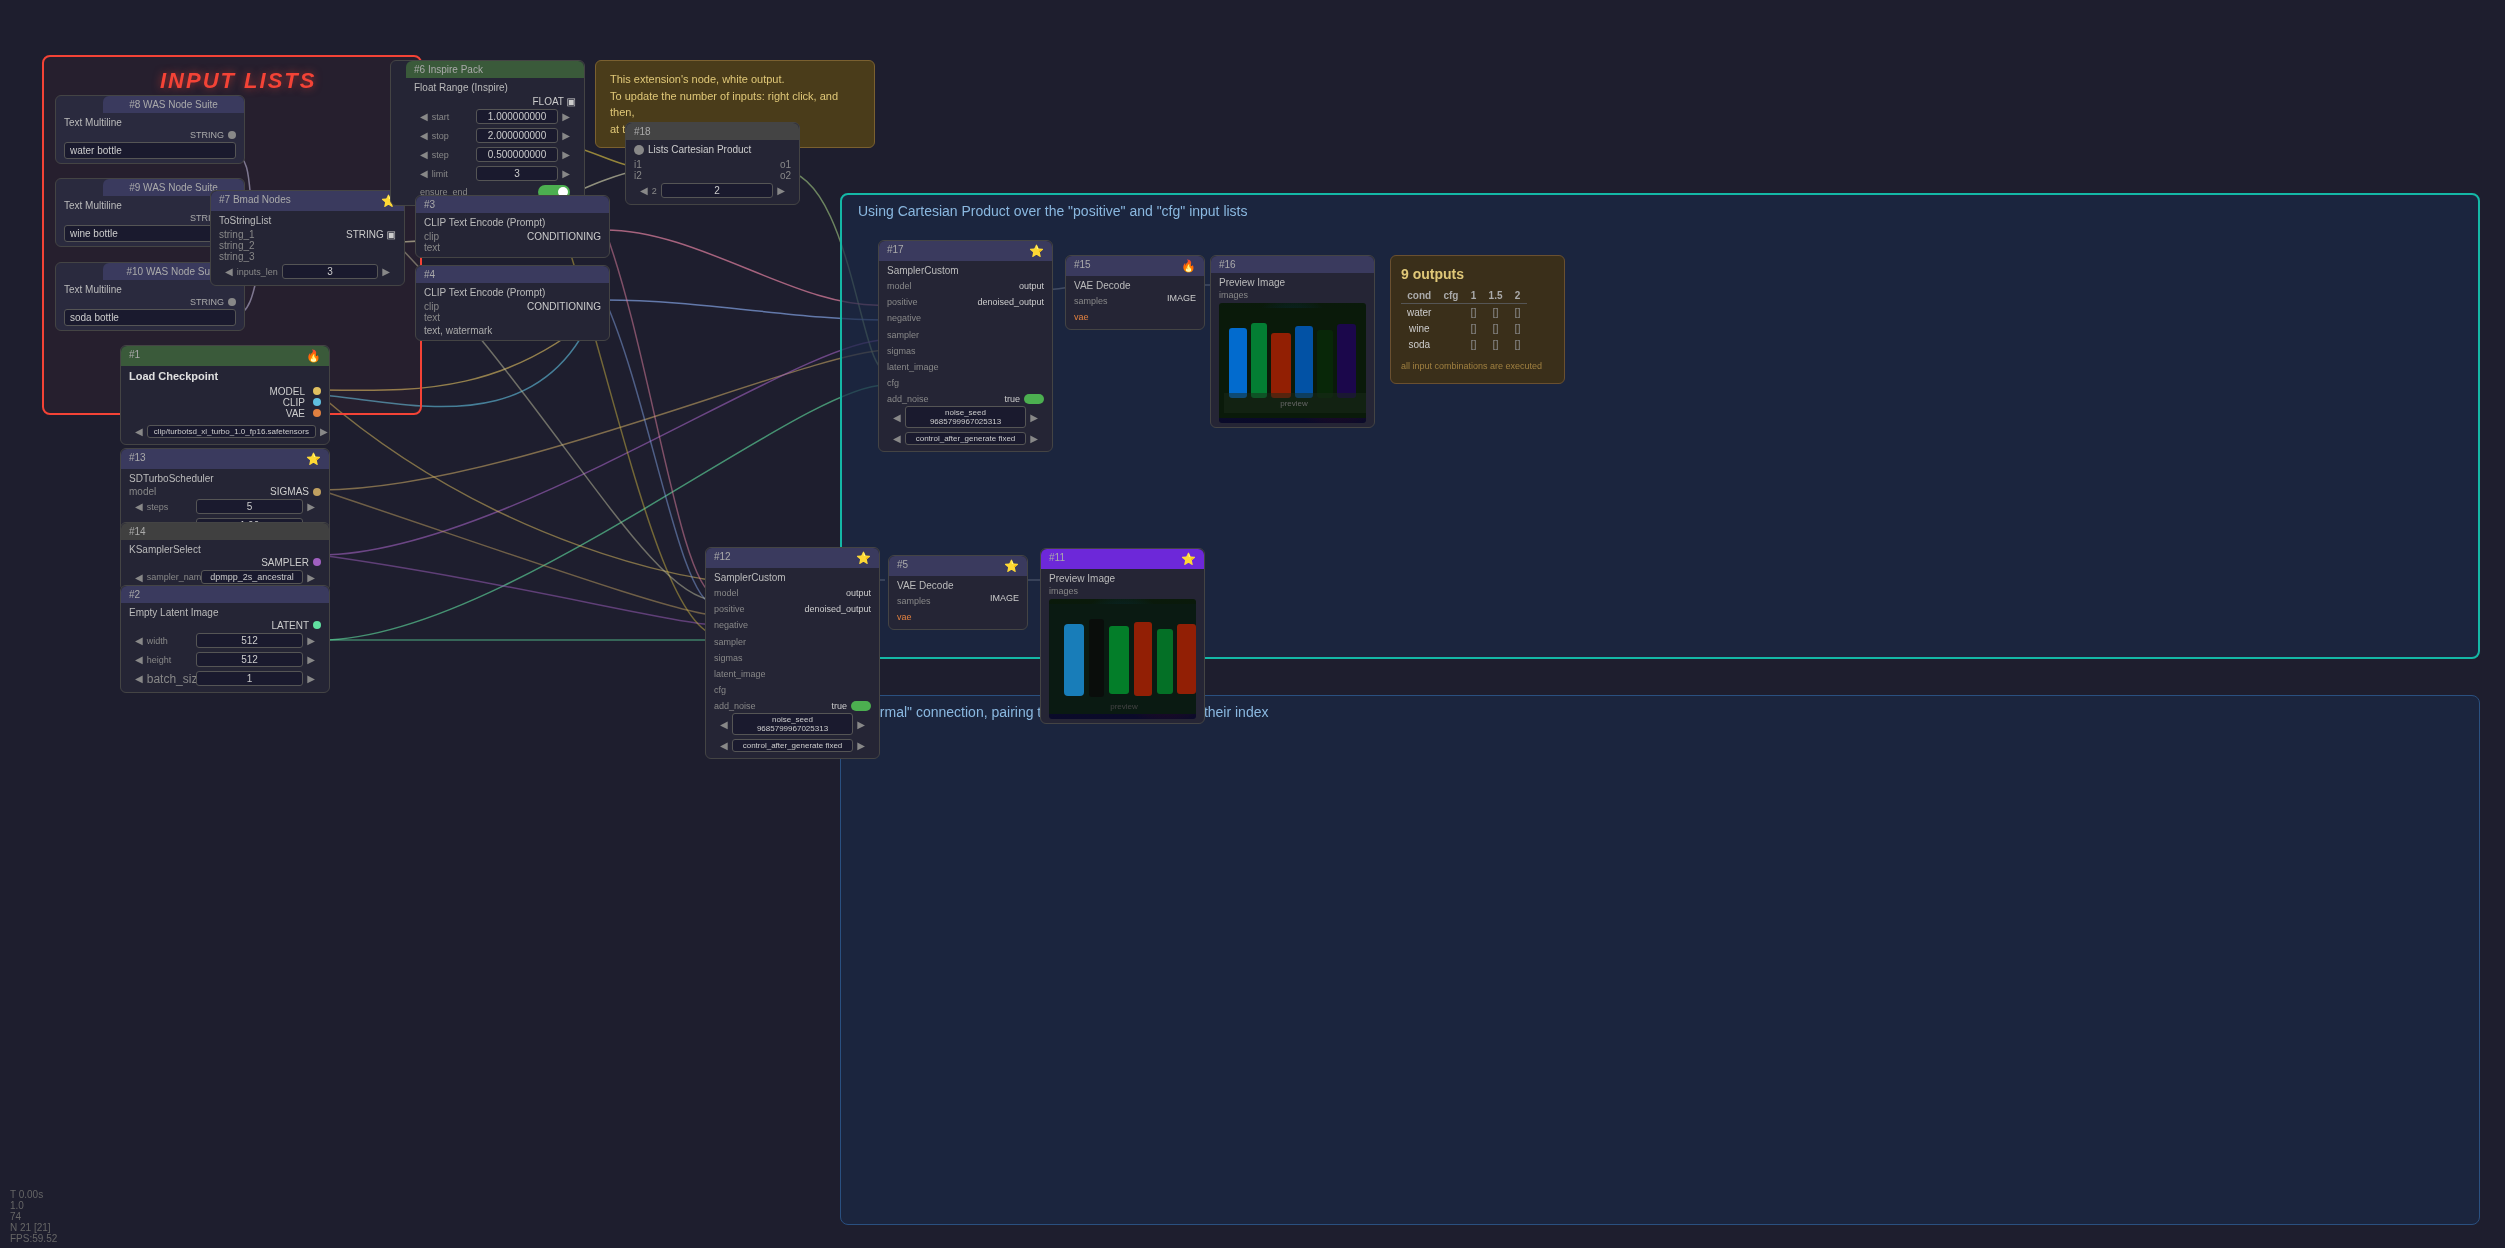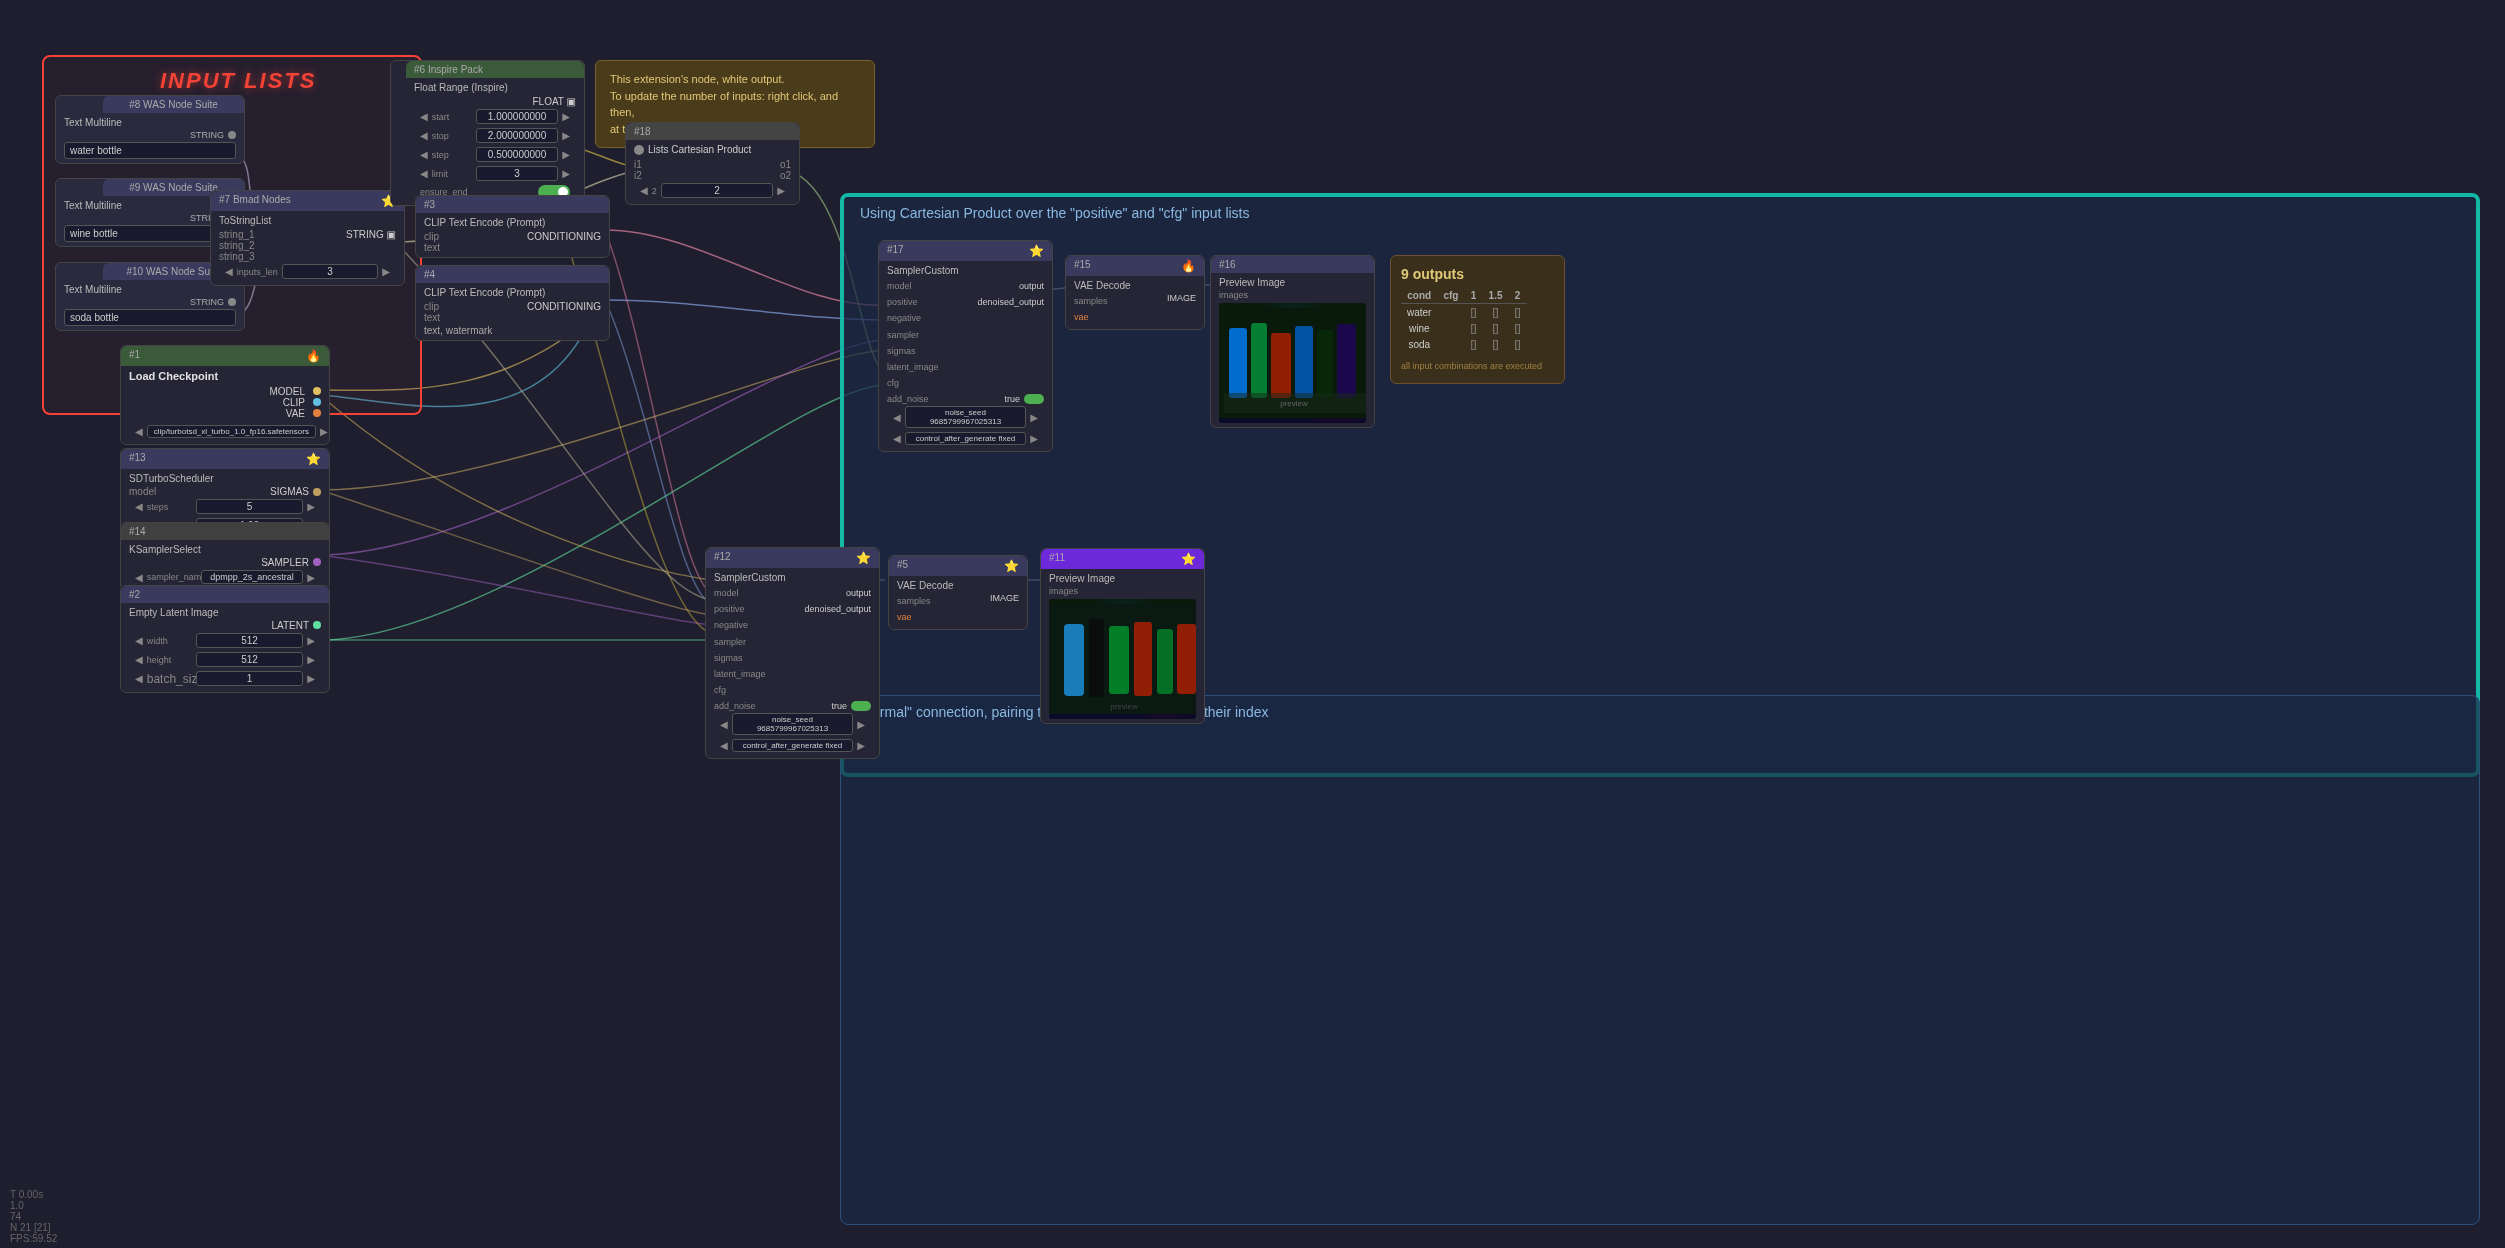--- a/index.html
+++ b/index.html
@@ -118,23 +118,23 @@
       color: #e0c878;
       font-size: 11px;
       line-height: 1.5;
     }
     
     .section-cartesian {
       position: absolute;
       left: 840px;
       top: 193px;
       width: 1640px;
-      height: 584px;
+      height: 466px;
       background: rgba(25,40,70,0.7);
-      border: 4px solid #14b8a6;
+      border: 2px solid #14b8a6;
       border-radius: 8px;
     }
     .section-normal {
       position: absolute;
       left: 840px;
       top: 695px;
       width: 1640px;
       height: 530px;
       background: rgba(25,40,70,0.7);
       border: 1px solid #2a5080;

